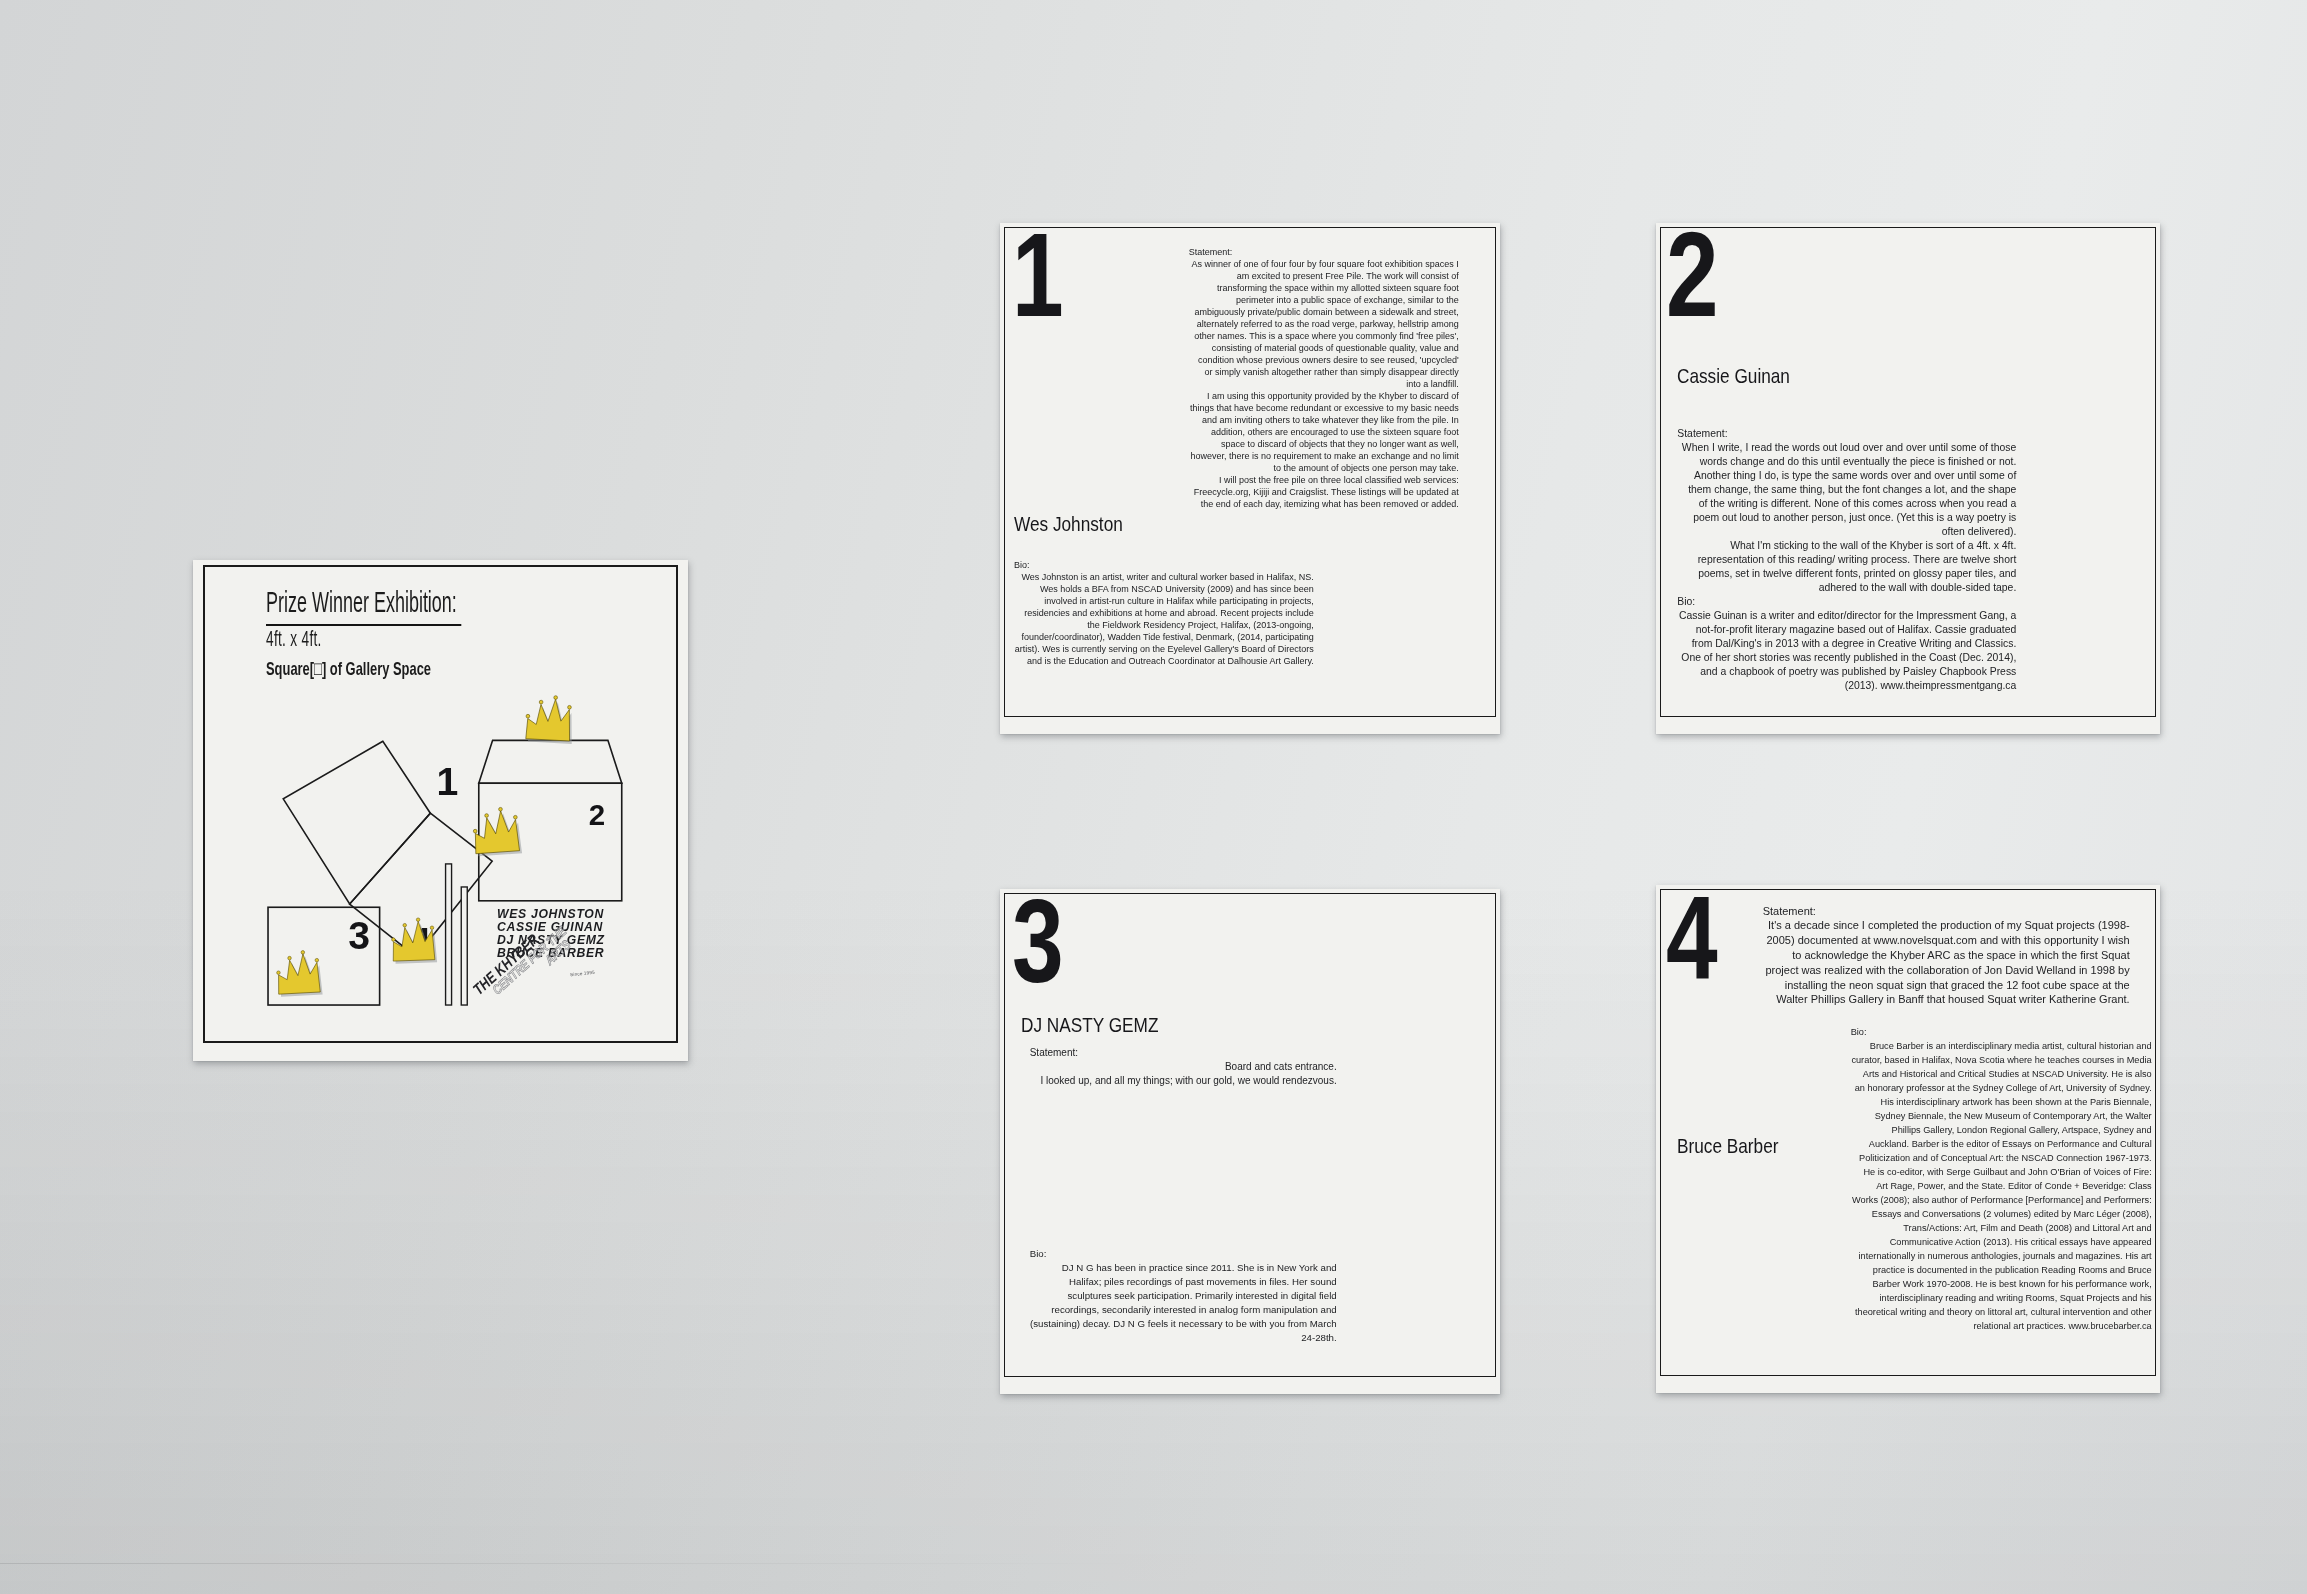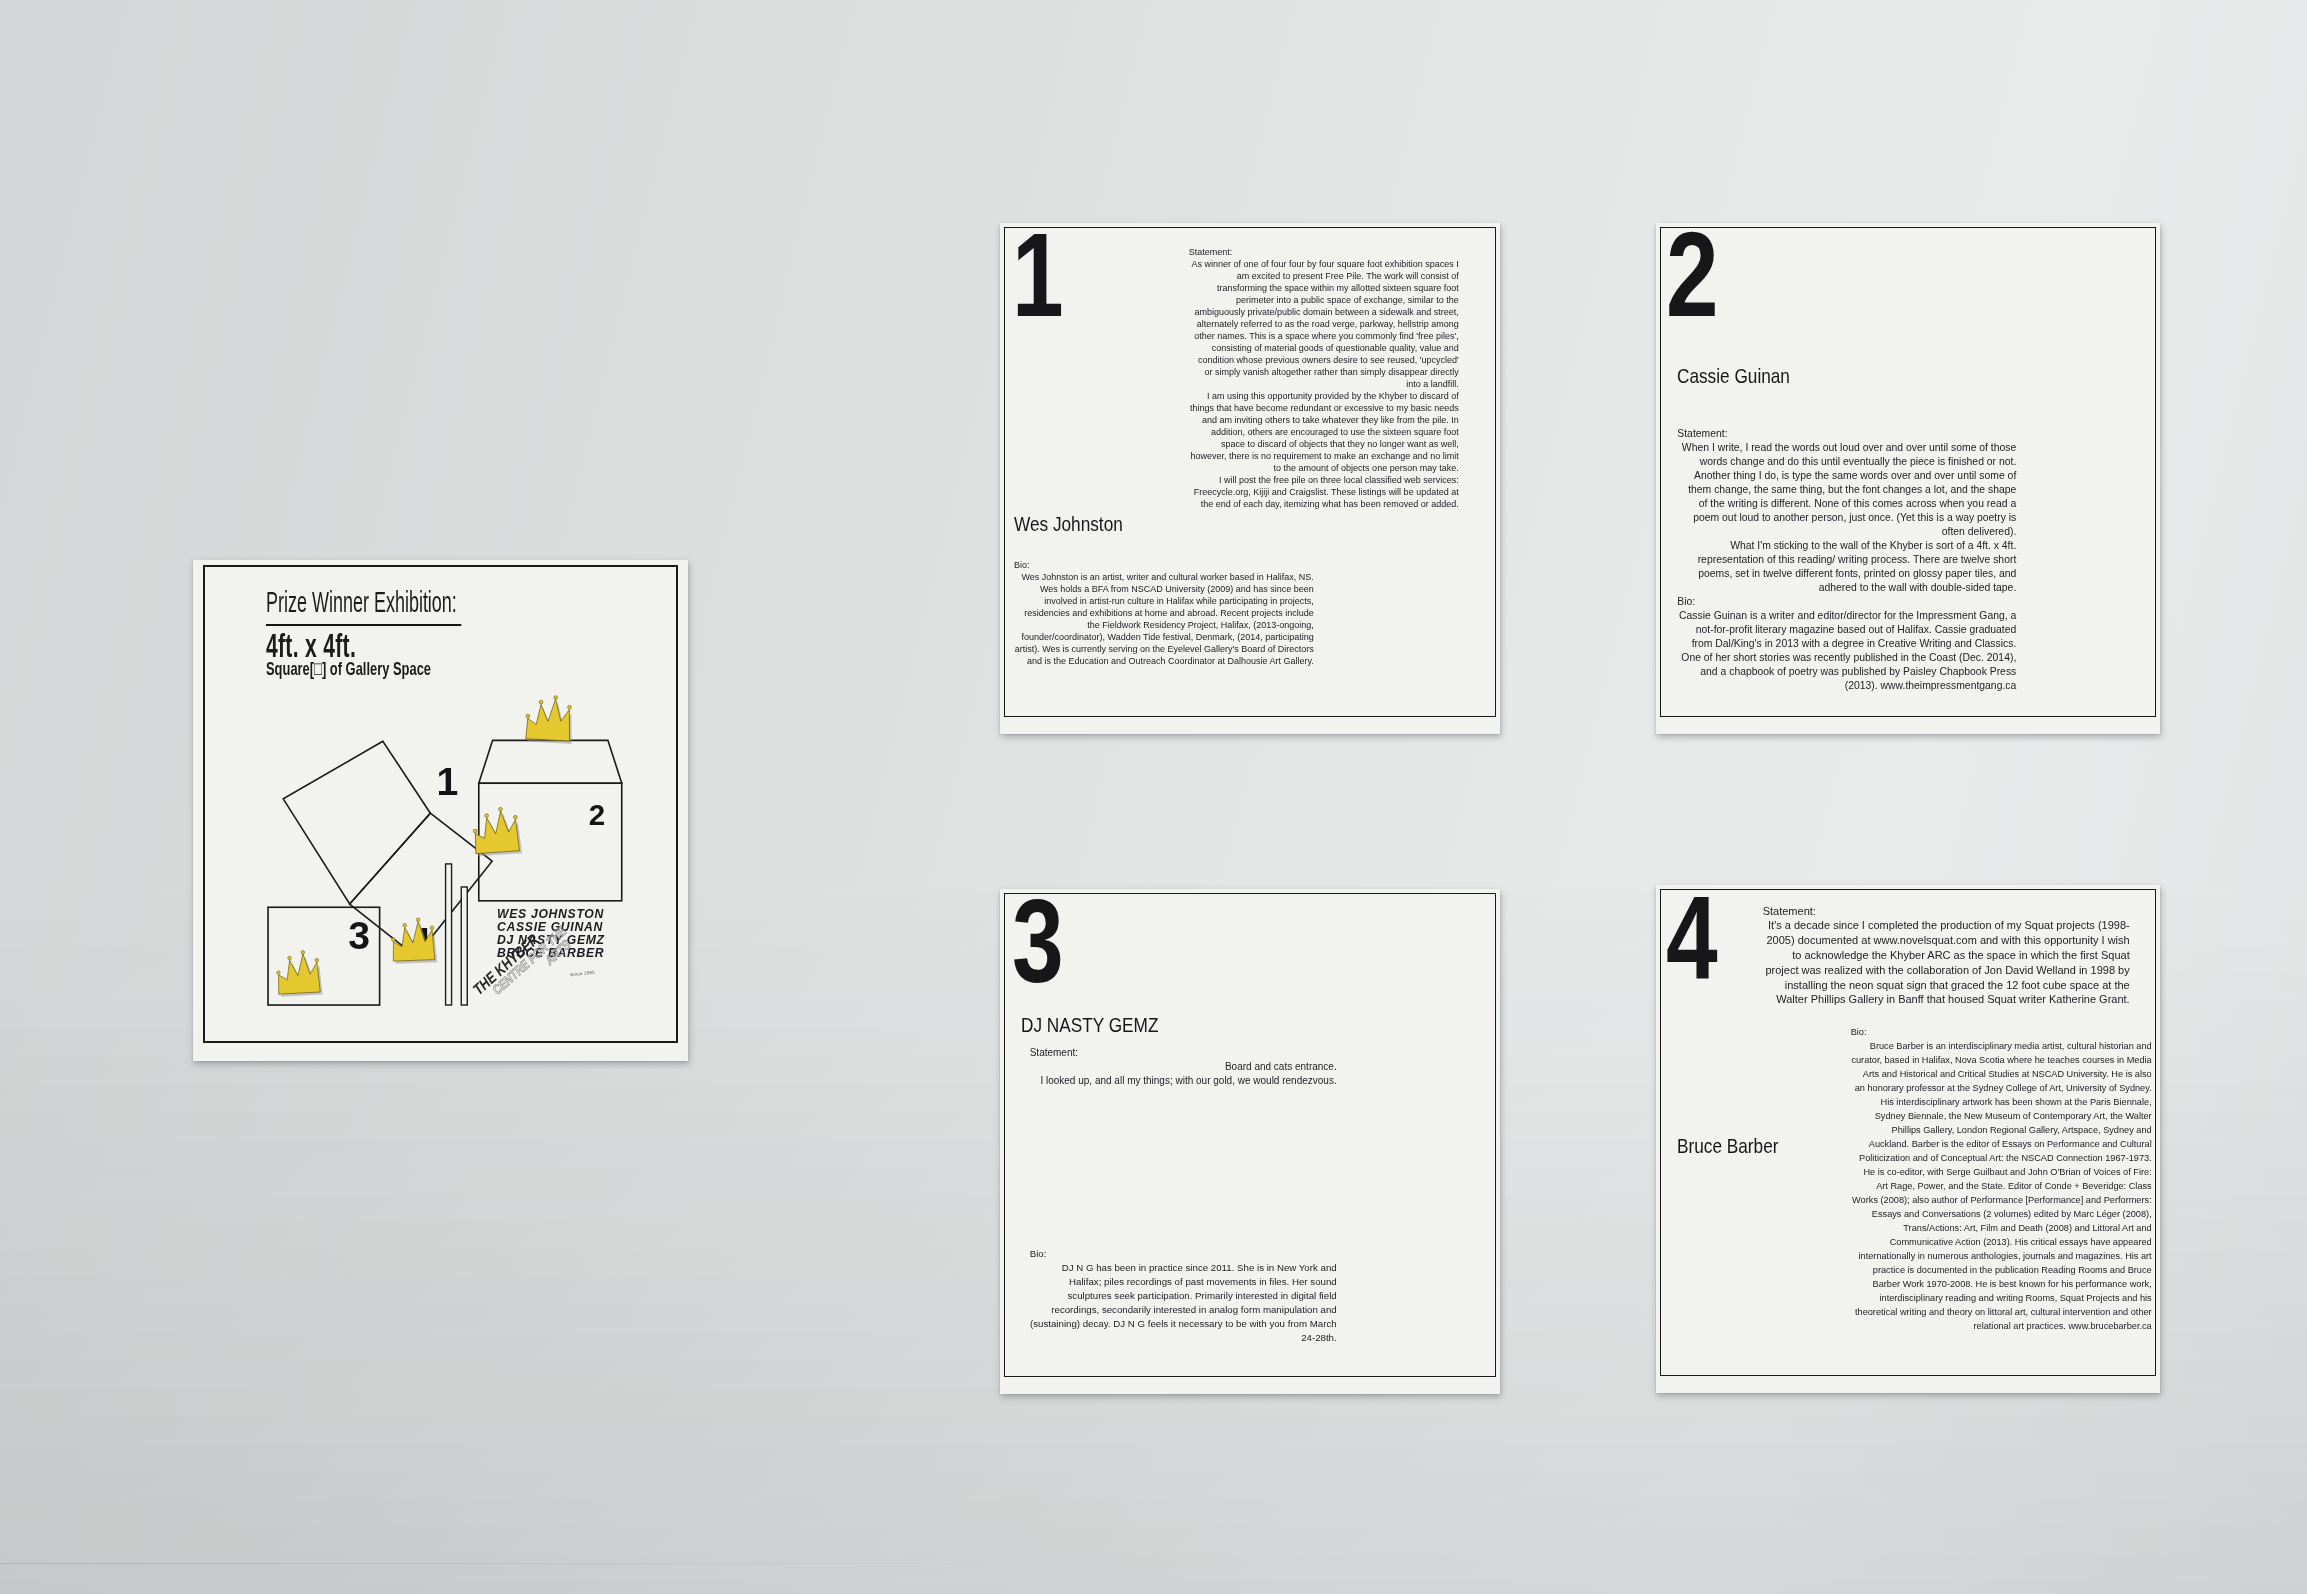--- a/index.html
+++ b/index.html
@@ -44,21 +44,21 @@
   
   .c4-num{left:5.5px;top:-12px;font-size:119px;}
   .c4-stmt{left:102px;top:14px;width:367px;font-size:11px;line-height:14.8px;}
   .c4-bio{left:190px;top:135px;width:301px;font-size:9.2px;line-height:14px;}
   .c4-name{left:16.6px;top:244px;}
   
   .cond{display:inline-block;white-space:nowrap;transform:scaleX(0.62);transform-origin:0 0;}
   .cond2{display:inline-block;white-space:nowrap;transform:scaleX(0.68);transform-origin:0 0;}
   .i-title{left:61px;top:19.4px;font-size:29px;font-weight:400;}
   .i-title .cond{border-bottom:2.3px solid #141414;padding-bottom:5.5px;padding-right:7.4px;}
-  .i-size{left:61px;top:59px;font-size:34px;font-weight:700;letter-spacing:0.5px;}
+  .i-size{left:61px;top:59px;font-size:22px;font-weight:400;letter-spacing:0.5px;}
   .i-sub{left:61px;top:91px;font-size:19px;font-weight:600;}
   .i-names{left:292px;top:341px;font-size:12.2px;line-height:13px;font-weight:700;
     font-style:italic;letter-spacing:0.7px;color:#1b1c1f;white-space:nowrap;}
   .i-logo{left:277px;top:370px;width:157px;height:97px;}
   .i-logo-rot{position:absolute;left:9.2px;top:28px;transform:rotate(-42deg);transform-origin:18.5px 37px;}
   .lg-line{font-weight:700;font-style:italic;white-space:nowrap;line-height:0.92;
     transform:scaleX(0.8);transform-origin:0 0;}
   .lg-solid{font-size:15.7px;color:#242428;}
   .lg-outline{font-size:13.4px;color:rgba(210,210,210,0.55);-webkit-text-stroke:0.6px #808286;}
   .lg-2{margin-left:14px;}

